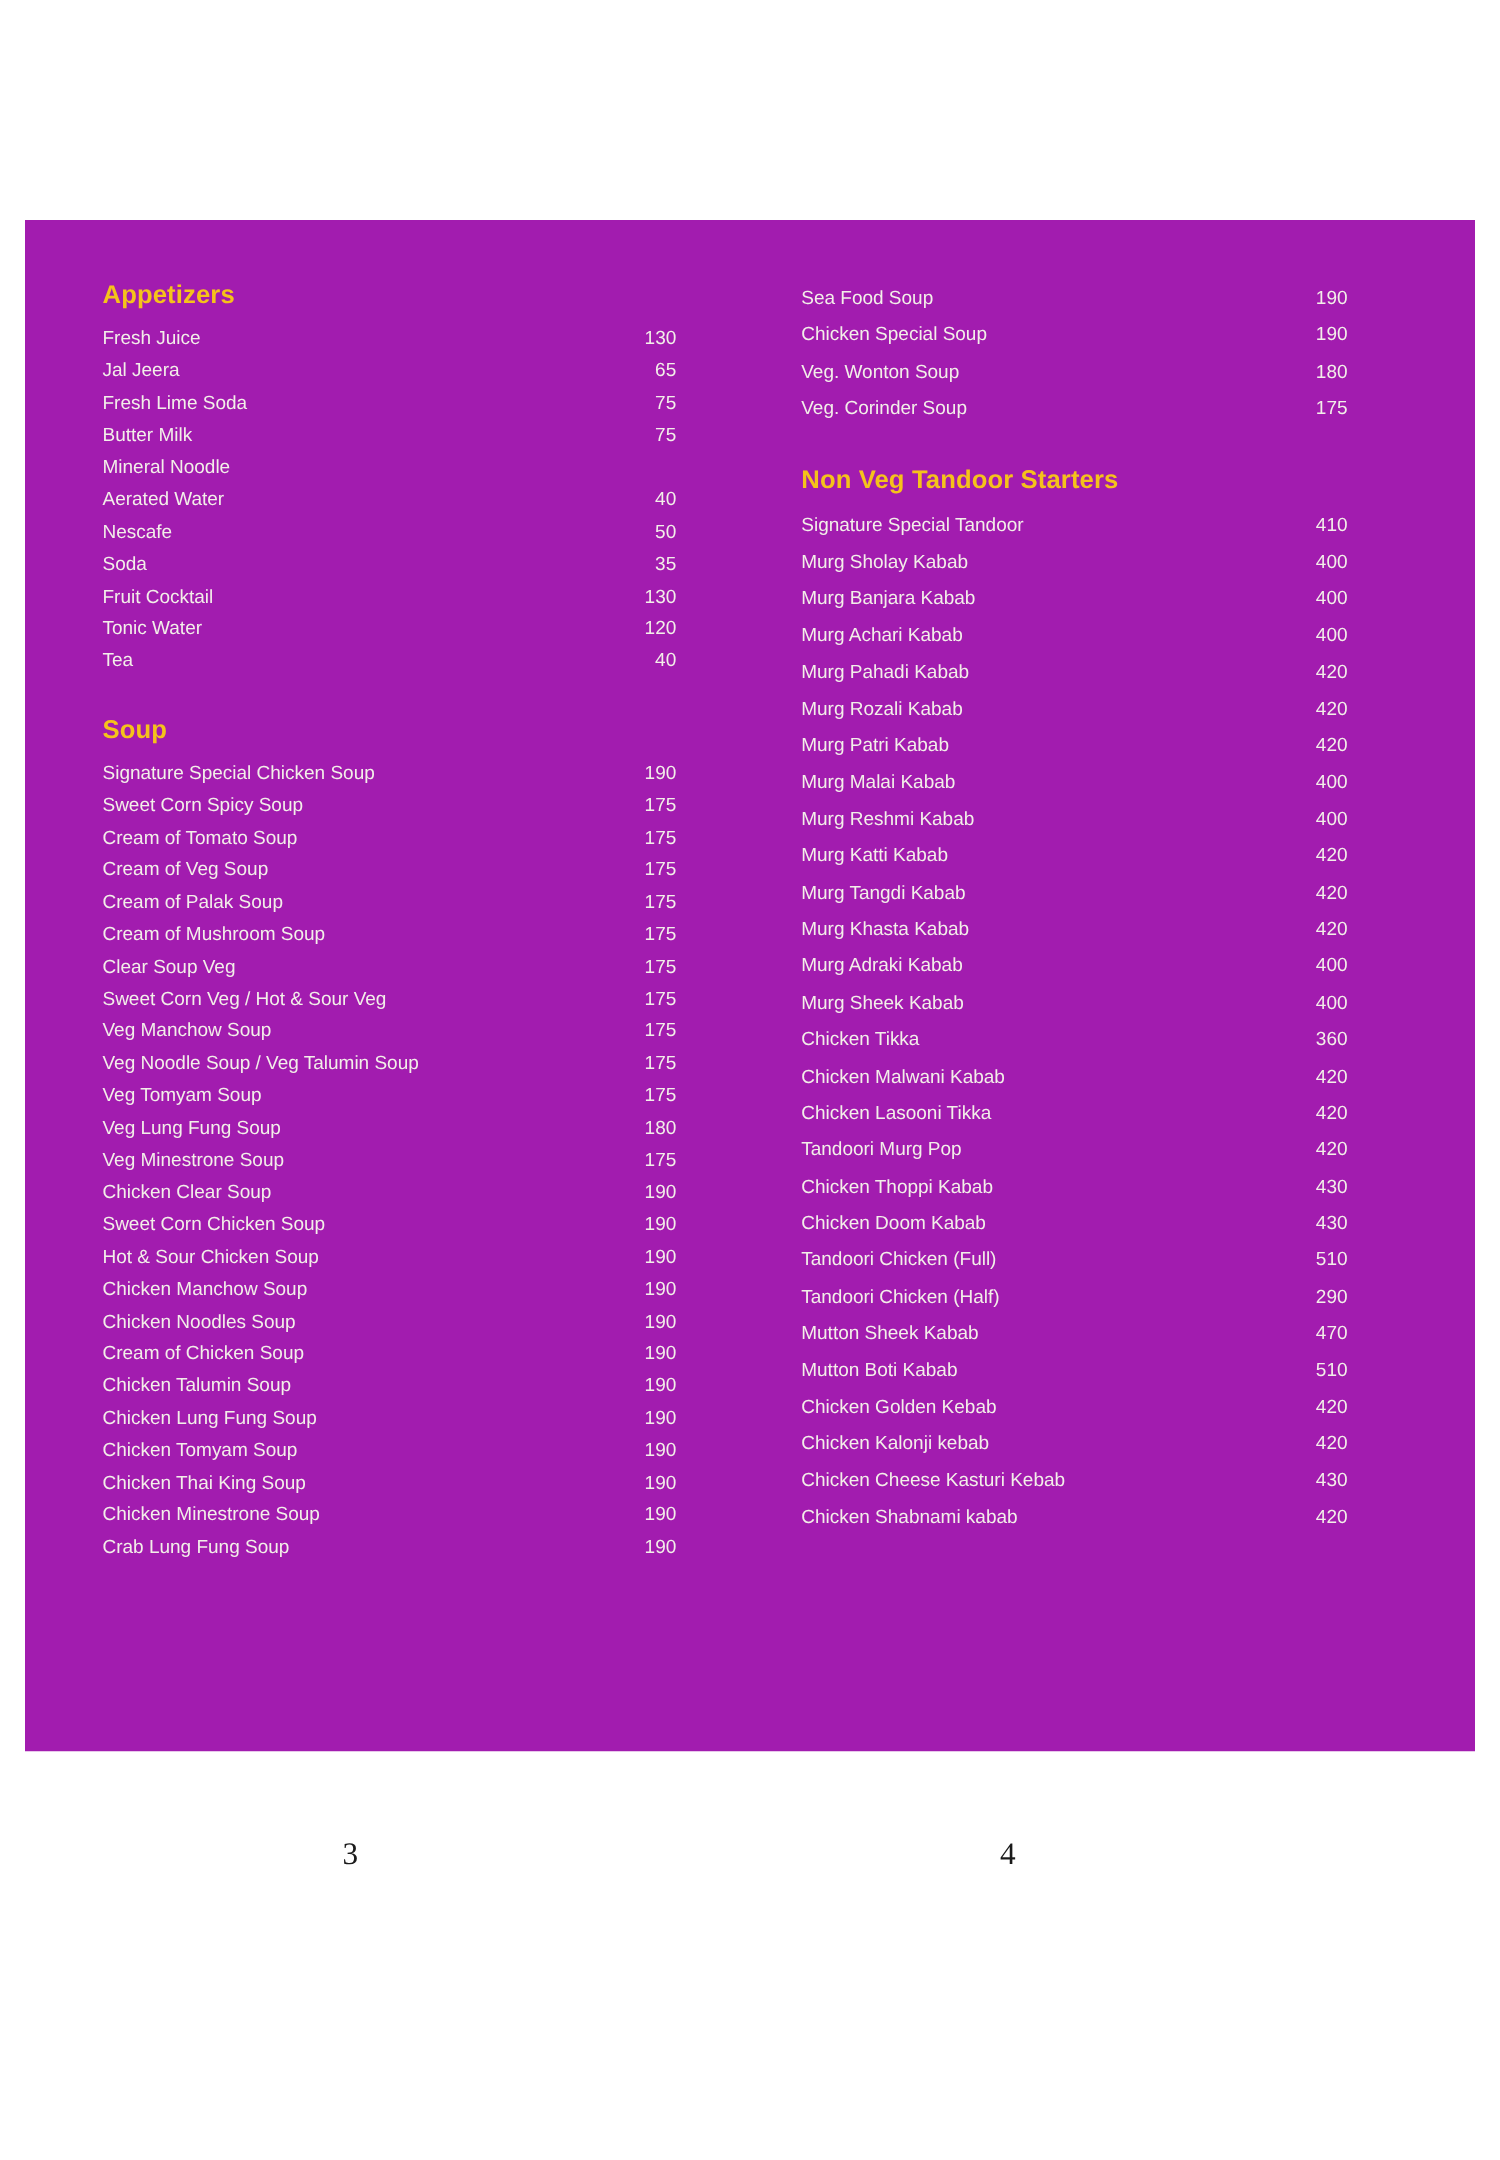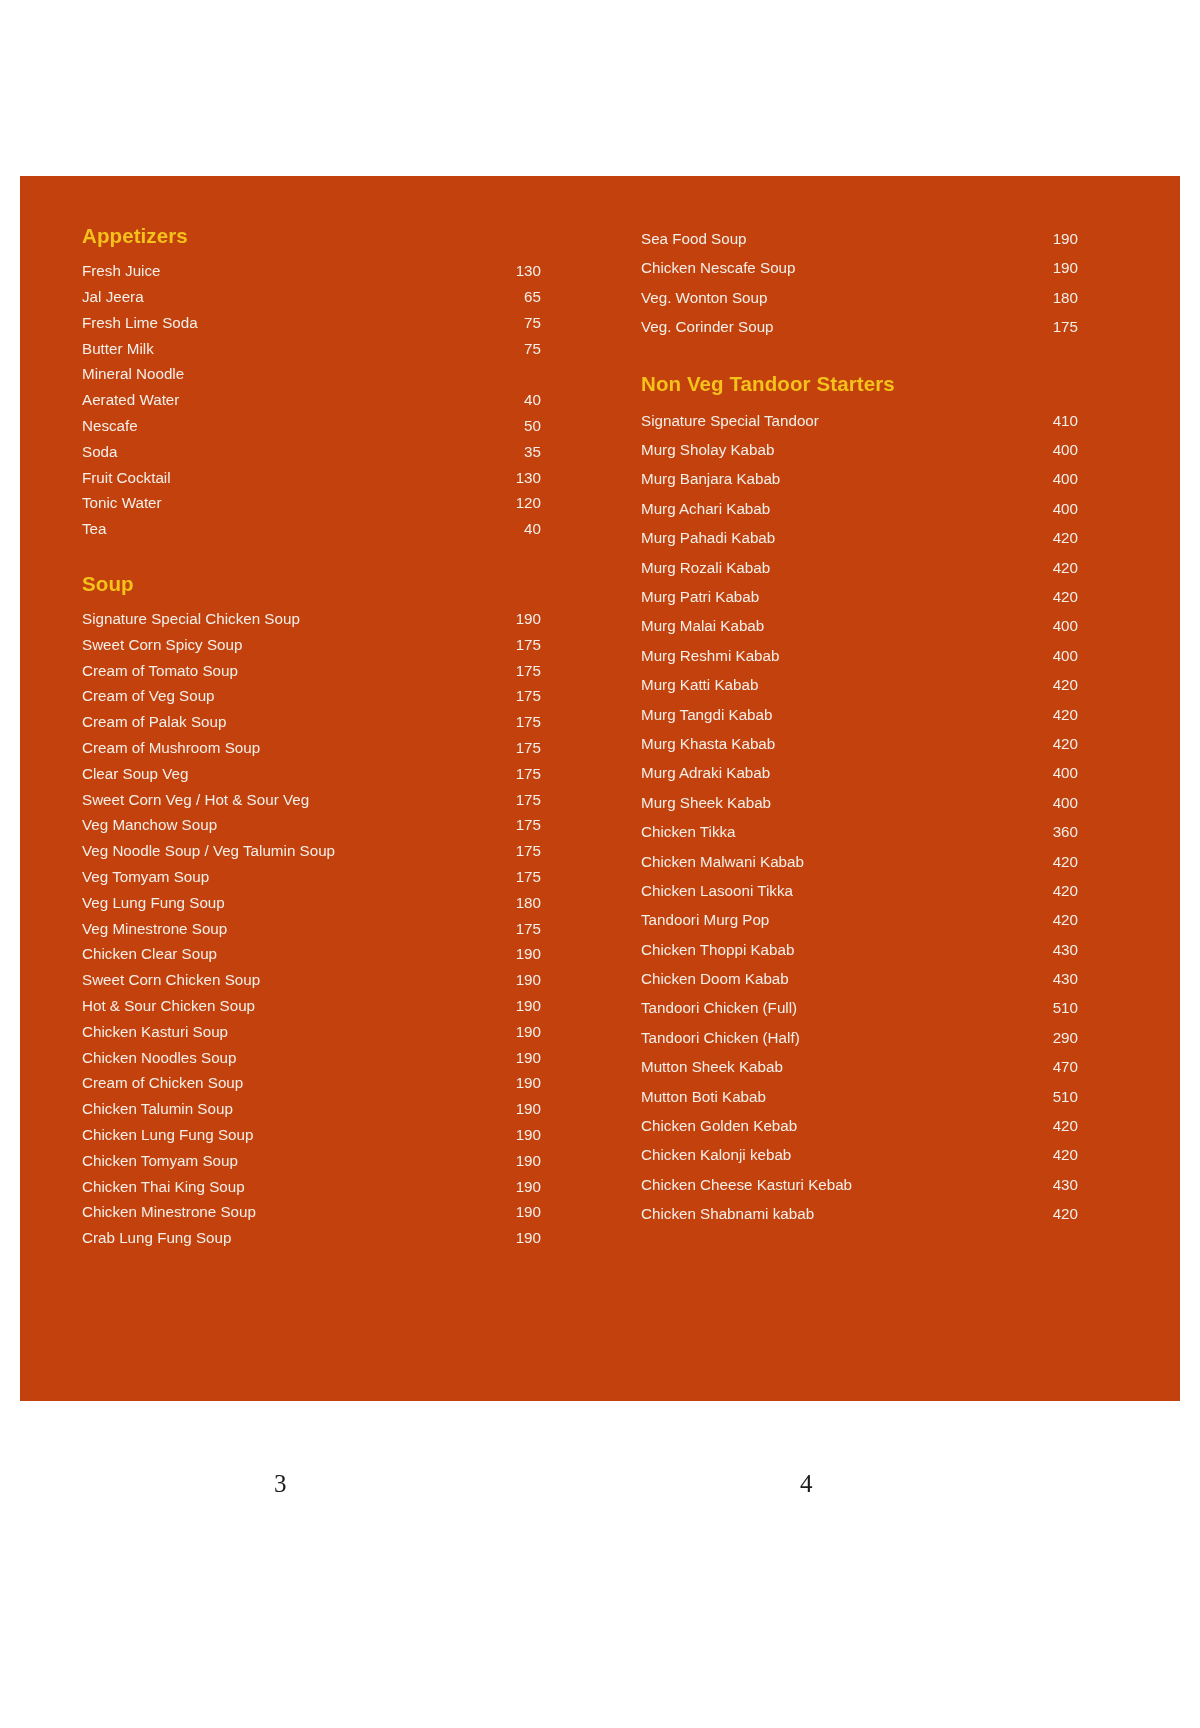--- a/index.html
+++ b/index.html
@@ -12,21 +12,21 @@
     position: relative;
     overflow: hidden;
   }
 
   #menu-panel {
     position: absolute;
     left: 20px;
     top: 176px;
     width: 1160px;
     height: 1225px;
-    background: #c2410c;
+    background: #a21caf;
   }
 
   .columns {
     display: flex;
     width: 100%;
     height: 100%;
     padding: 48px 60px 0 62px;
   }
 
   .column {
@@ -202,21 +202,21 @@
           </li>
           <li class="menu-row">
             <span class="item-name">Sweet Corn Chicken Soup</span>
             <span class="item-price">190</span>
           </li>
           <li class="menu-row">
             <span class="item-name">Hot &amp; Sour Chicken Soup</span>
             <span class="item-price">190</span>
           </li>
           <li class="menu-row">
-            <span class="item-name">Chicken Kasturi Soup</span>
+            <span class="item-name">Chicken Manchow Soup</span>
             <span class="item-price">190</span>
           </li>
           <li class="menu-row">
             <span class="item-name">Chicken Noodles Soup</span>
             <span class="item-price">190</span>
           </li>
           <li class="menu-row">
             <span class="item-name">Cream of Chicken Soup</span>
             <span class="item-price">190</span>
           </li>
@@ -247,21 +247,21 @@
         </ul>
       </div>
 
     <div class="column right" id="right-column">
         <ul class="menu-list">
           <li class="menu-row">
             <span class="item-name">Sea Food Soup</span>
             <span class="item-price">190</span>
           </li>
           <li class="menu-row">
-            <span class="item-name">Chicken Nescafe Soup</span>
+            <span class="item-name">Chicken Special Soup</span>
             <span class="item-price">190</span>
           </li>
           <li class="menu-row">
             <span class="item-name">Veg. Wonton Soup</span>
             <span class="item-price">180</span>
           </li>
           <li class="menu-row">
             <span class="item-name">Veg. Corinder Soup</span>
             <span class="item-price">175</span>
           </li>

